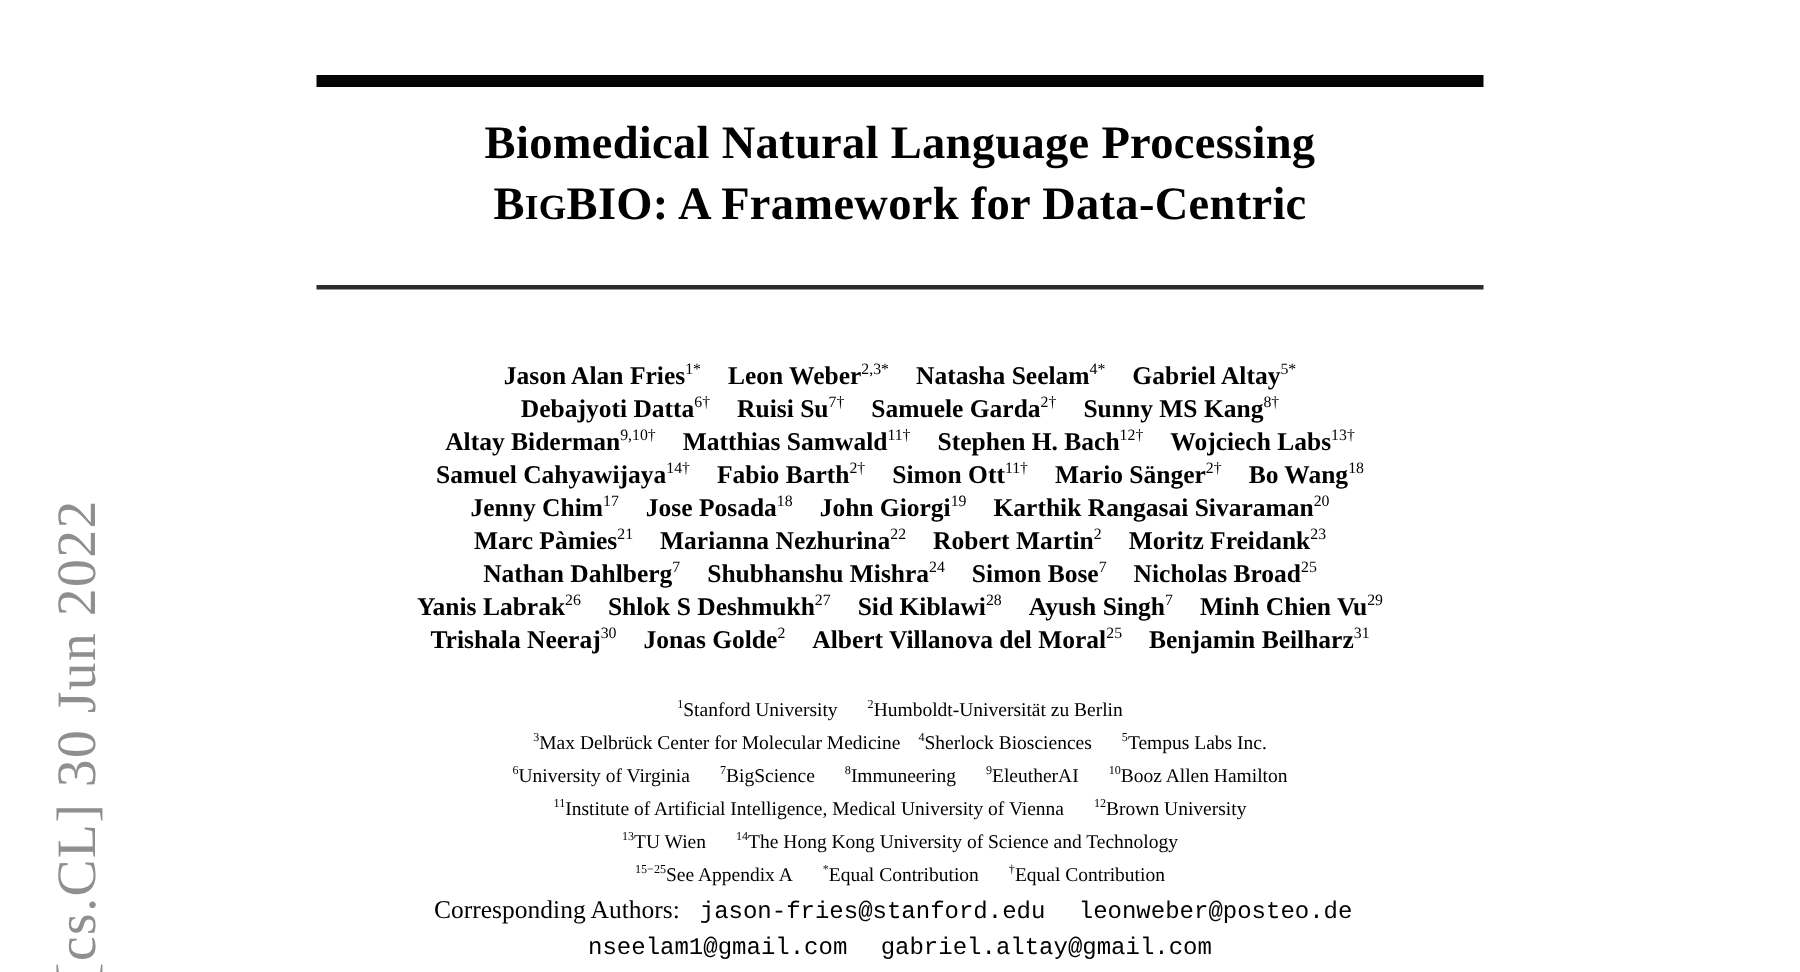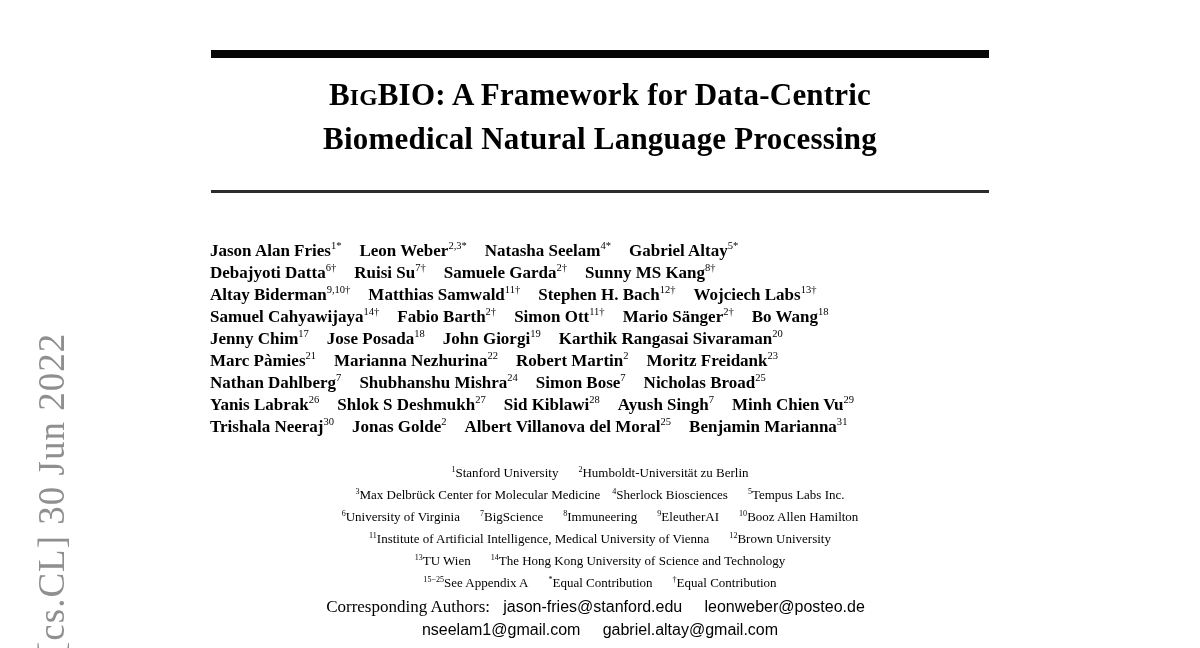--- a/index.html
+++ b/index.html
@@ -14,66 +14,66 @@
   .rule-thick{position:absolute;left:211px;width:778px;top:50px;height:8px;background:#060606;}
   .rule-thin{position:absolute;left:211px;width:778px;top:190px;height:3px;background:#2c2c2c;}
 
   
   .title{position:absolute;left:211px;width:778px;top:74px;margin:0;text-align:center;
          font-size:31px;line-height:41px;font-weight:bold;letter-spacing:0.2px;}
   .title .tl{display:block;}
   .title .sc{font-size:0.76em;}
 
   
-  .authors{position:absolute;left:201px;width:798px;top:240px;
+  .authors{position:absolute;left:201px;width:798px;top:240px;text-align:center;
            font-size:17px;line-height:22px;font-weight:bold;}
   .author-row{white-space:nowrap;}
   .author{margin:0 9px;}
   sup{font-size:0.62em;font-weight:normal;line-height:0;vertical-align:super;}
 
   
   .affils{position:absolute;left:201px;width:798px;top:462px;text-align:center;
           font-size:13px;line-height:22px;font-weight:normal;}
   .affil-line{white-space:nowrap;}
   .affil{margin:0 10px;}
   .affil.tight{margin:0 2px 0 10px;}
 
   
   .corr{position:absolute;left:201px;width:798px;top:596px;text-align:center;
         font-size:17px;line-height:22.5px;}
-  .email{font-family:Liberation Sans, sans-serif;font-size:16px;margin:0 9px;}
+  .email{font-family:Liberation Mono, monospace;font-size:16px;margin:0 9px;}
 </style>
 </head>
 <body>
 
 <div class="page">
 
   <div class="stamp">
     <span>[cs.CL]  30 Jun 2022</span>
   </div>
 
   <div class="rule-thick"></div>
 
   <h1 class="title">
+    <span class="tl">Biomedical Natural Language Processing</span>
     <span class="tl"><span>B</span><span class="sc">IG</span><span>BIO: A Framework for Data-Centric</span></span>
-    <span class="tl">Biomedical Natural Language Processing</span>
   </h1>
 
   <div class="rule-thin"></div>
 
   <div class="authors" id="authors">
       <div class="author-row"><span class="author"><span>Jason Alan Fries</span><sup>1*</sup></span><span class="author"><span>Leon Weber</span><sup>2,3*</sup></span><span class="author"><span>Natasha Seelam</span><sup>4*</sup></span><span class="author"><span>Gabriel Altay</span><sup>5*</sup></span></div>
       <div class="author-row"><span class="author"><span>Debajyoti Datta</span><sup>6†</sup></span><span class="author"><span>Ruisi Su</span><sup>7†</sup></span><span class="author"><span>Samuele Garda</span><sup>2†</sup></span><span class="author"><span>Sunny MS Kang</span><sup>8†</sup></span></div>
       <div class="author-row"><span class="author"><span>Altay Biderman</span><sup>9,10†</sup></span><span class="author"><span>Matthias Samwald</span><sup>11†</sup></span><span class="author"><span>Stephen H. Bach</span><sup>12†</sup></span><span class="author"><span>Wojciech Labs</span><sup>13†</sup></span></div>
       <div class="author-row"><span class="author"><span>Samuel Cahyawijaya</span><sup>14†</sup></span><span class="author"><span>Fabio Barth</span><sup>2†</sup></span><span class="author"><span>Simon Ott</span><sup>11†</sup></span><span class="author"><span>Mario Sänger</span><sup>2†</sup></span><span class="author"><span>Bo Wang</span><sup>18</sup></span></div>
       <div class="author-row"><span class="author"><span>Jenny Chim</span><sup>17</sup></span><span class="author"><span>Jose Posada</span><sup>18</sup></span><span class="author"><span>John Giorgi</span><sup>19</sup></span><span class="author"><span>Karthik Rangasai Sivaraman</span><sup>20</sup></span></div>
       <div class="author-row"><span class="author"><span>Marc Pàmies</span><sup>21</sup></span><span class="author"><span>Marianna Nezhurina</span><sup>22</sup></span><span class="author"><span>Robert Martin</span><sup>2</sup></span><span class="author"><span>Moritz Freidank</span><sup>23</sup></span></div>
       <div class="author-row"><span class="author"><span>Nathan Dahlberg</span><sup>7</sup></span><span class="author"><span>Shubhanshu Mishra</span><sup>24</sup></span><span class="author"><span>Simon Bose</span><sup>7</sup></span><span class="author"><span>Nicholas Broad</span><sup>25</sup></span></div>
       <div class="author-row"><span class="author"><span>Yanis Labrak</span><sup>26</sup></span><span class="author"><span>Shlok S Deshmukh</span><sup>27</sup></span><span class="author"><span>Sid Kiblawi</span><sup>28</sup></span><span class="author"><span>Ayush Singh</span><sup>7</sup></span><span class="author"><span>Minh Chien Vu</span><sup>29</sup></span></div>
-      <div class="author-row"><span class="author"><span>Trishala Neeraj</span><sup>30</sup></span><span class="author"><span>Jonas Golde</span><sup>2</sup></span><span class="author"><span>Albert Villanova del Moral</span><sup>25</sup></span><span class="author"><span>Benjamin Marianna</span><sup>31</sup></span></div>
+      <div class="author-row"><span class="author"><span>Trishala Neeraj</span><sup>30</sup></span><span class="author"><span>Jonas Golde</span><sup>2</sup></span><span class="author"><span>Albert Villanova del Moral</span><sup>25</sup></span><span class="author"><span>Benjamin Beilharz</span><sup>31</sup></span></div>
     </div>
 
   <div class="affils" id="affils">
       <div class="affil-line"><span class="affil"><sup>1</sup><span>Stanford University</span></span><span class="affil"><sup>2</sup><span>Humboldt-Universität zu Berlin</span></span></div>
       <div class="affil-line"><span class="affil tight"><sup>3</sup><span>Max Delbrück Center for Molecular Medicine</span></span><span class="affil"><sup>4</sup><span>Sherlock Biosciences</span></span><span class="affil"><sup>5</sup><span>Tempus Labs Inc.</span></span></div>
       <div class="affil-line"><span class="affil"><sup>6</sup><span>University of Virginia</span></span><span class="affil"><sup>7</sup><span>BigScience</span></span><span class="affil"><sup>8</sup><span>Immuneering</span></span><span class="affil"><sup>9</sup><span>EleutherAI</span></span><span class="affil"><sup>10</sup><span>Booz Allen Hamilton</span></span></div>
       <div class="affil-line"><span class="affil"><sup>11</sup><span>Institute of Artificial Intelligence, Medical University of Vienna</span></span><span class="affil"><sup>12</sup><span>Brown University</span></span></div>
       <div class="affil-line"><span class="affil"><sup>13</sup><span>TU Wien</span></span><span class="affil"><sup>14</sup><span>The Hong Kong University of Science and Technology</span></span></div>
       <div class="affil-line"><span class="affil"><sup>15−25</sup><span>See Appendix A</span></span><span class="affil"><sup>*</sup><span>Equal Contribution</span></span><span class="affil"><sup>†</sup><span>Equal Contribution</span></span></div>
     </div>

